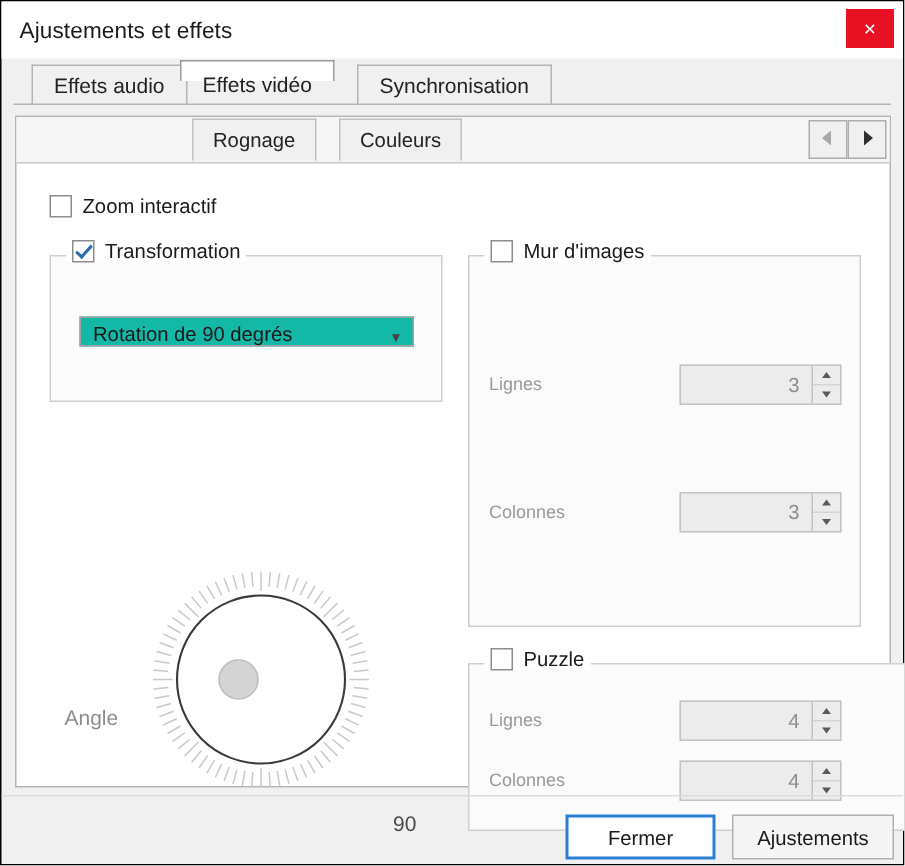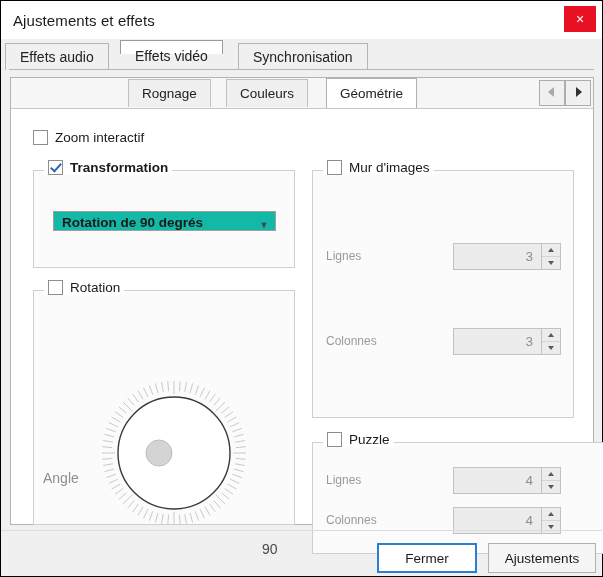--- a/index.html
+++ b/index.html
@@ -310,32 +310,31 @@
 <body>
 
 <div class="window">
 
   <div class="titlebar">
     <span class="title-text">Ajustements et effets</span>
     <button class="close-btn">×</button>
   </div>
 
   <div class="outer-tabs">
-    <div class="outer-tab" style="left:4px;">Effets audio</div>
+    <div class="outer-tab" style="left:20px;">Effets audio</div>
     <div class="outer-tab active" style="left:119px;">Effets vidéo</div>
     <div class="outer-tab" style="left:237px;">Synchronisation</div>
     <div class="outer-tabs-underline"></div>
   </div>
 
   <div class="inner-panel">
 
     <div class="inner-tabs">
       <div class="inner-tab" style="left:117px;">Rognage</div>
       <div class="inner-tab" style="left:215px;">Couleurs</div>
-      <div class="inner-tab active" style="left:315px;">Géométrie</div>
 
       <div class="tab-scroll">
         <button class="disabled">
           <span>
             <svg width="10" height="12" viewBox="0 0 10 12">
                 <polygon points="7,1 7,11 1,6"></polygon>
               </svg>
           </span>
         </button>
         <button>
@@ -346,37 +345,31 @@
           </span>
         </button>
       </div>
     </div>
 
     <div style="position:absolute; left:22px; top:52px; display:flex; align-items:center;">
       <span class="check"></span>
       <span class="lbl-dark" style="font-size:13.5px;">Zoom interactif</span>
     </div>
 
-    <div class="groupbox" style="left:22px; top:92px; width:262px; height:98px;font-weight:bold;">
+    <div class="groupbox" style="left:22px; top:92px; width:262px; height:98px;">
       <div class="gb-title">
         <span class="check checked"></span>
         <span class="lbl-dark">Transformation</span>
       </div>
       <div class="combo" style="left:19px; top:40px; width:223px;">
         <span class="combo-text">Rotation de 90 degrés</span>
         <span class="combo-arrow">▼</span>
       </div>
     </div>
 
-    <div class="groupbox" style="left:22px; top:212px; width:262px; height:235px;">
-      <div class="gb-title">
-        <span class="check"></span>
-        <span class="lbl-dark">Rotation</span>
-      </div>
-    </div>
 
     <div class="angle-label">Angle</div>
     <div class="dial-wrap">
       <svg width="150" height="150" viewBox="0 0 150 150">
         <g stroke="#c9c9c9" stroke-width="1">
 
           <g id="ticks">
               <line x1="147.00" y1="75.00" x2="134.00" y2="75.00"></line>
               <line x1="146.73" y1="81.28" x2="136.76" y2="80.40"></line>
               <line x1="145.91" y1="87.50" x2="136.06" y2="85.77"></line>

